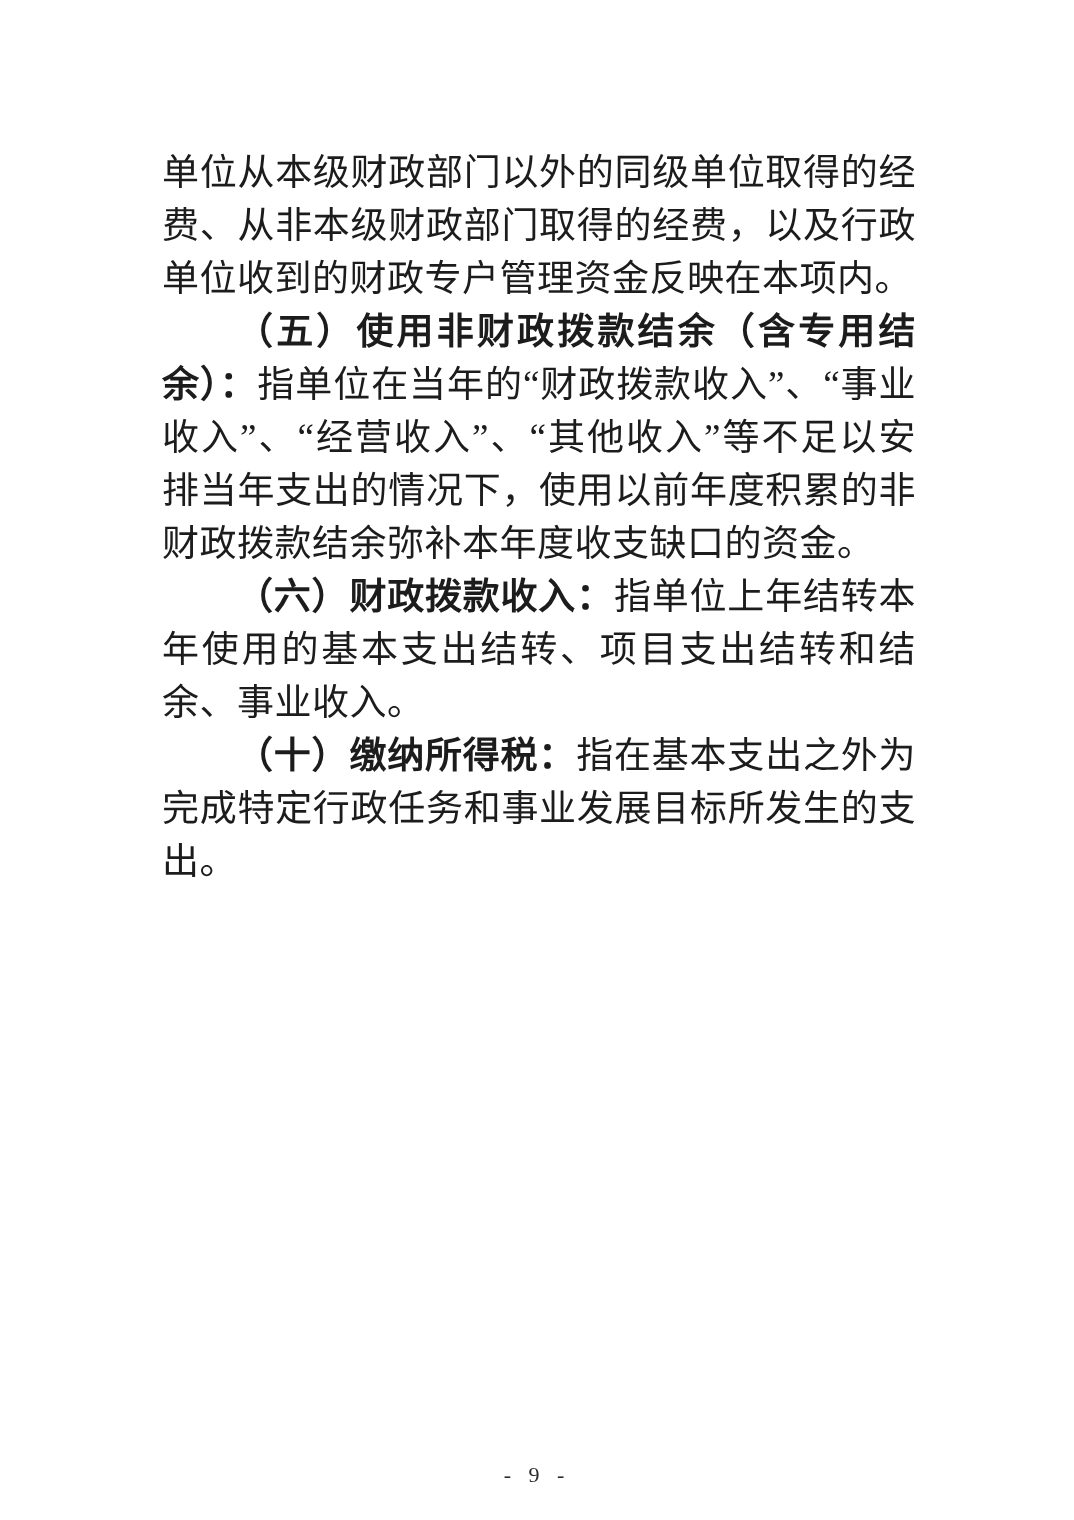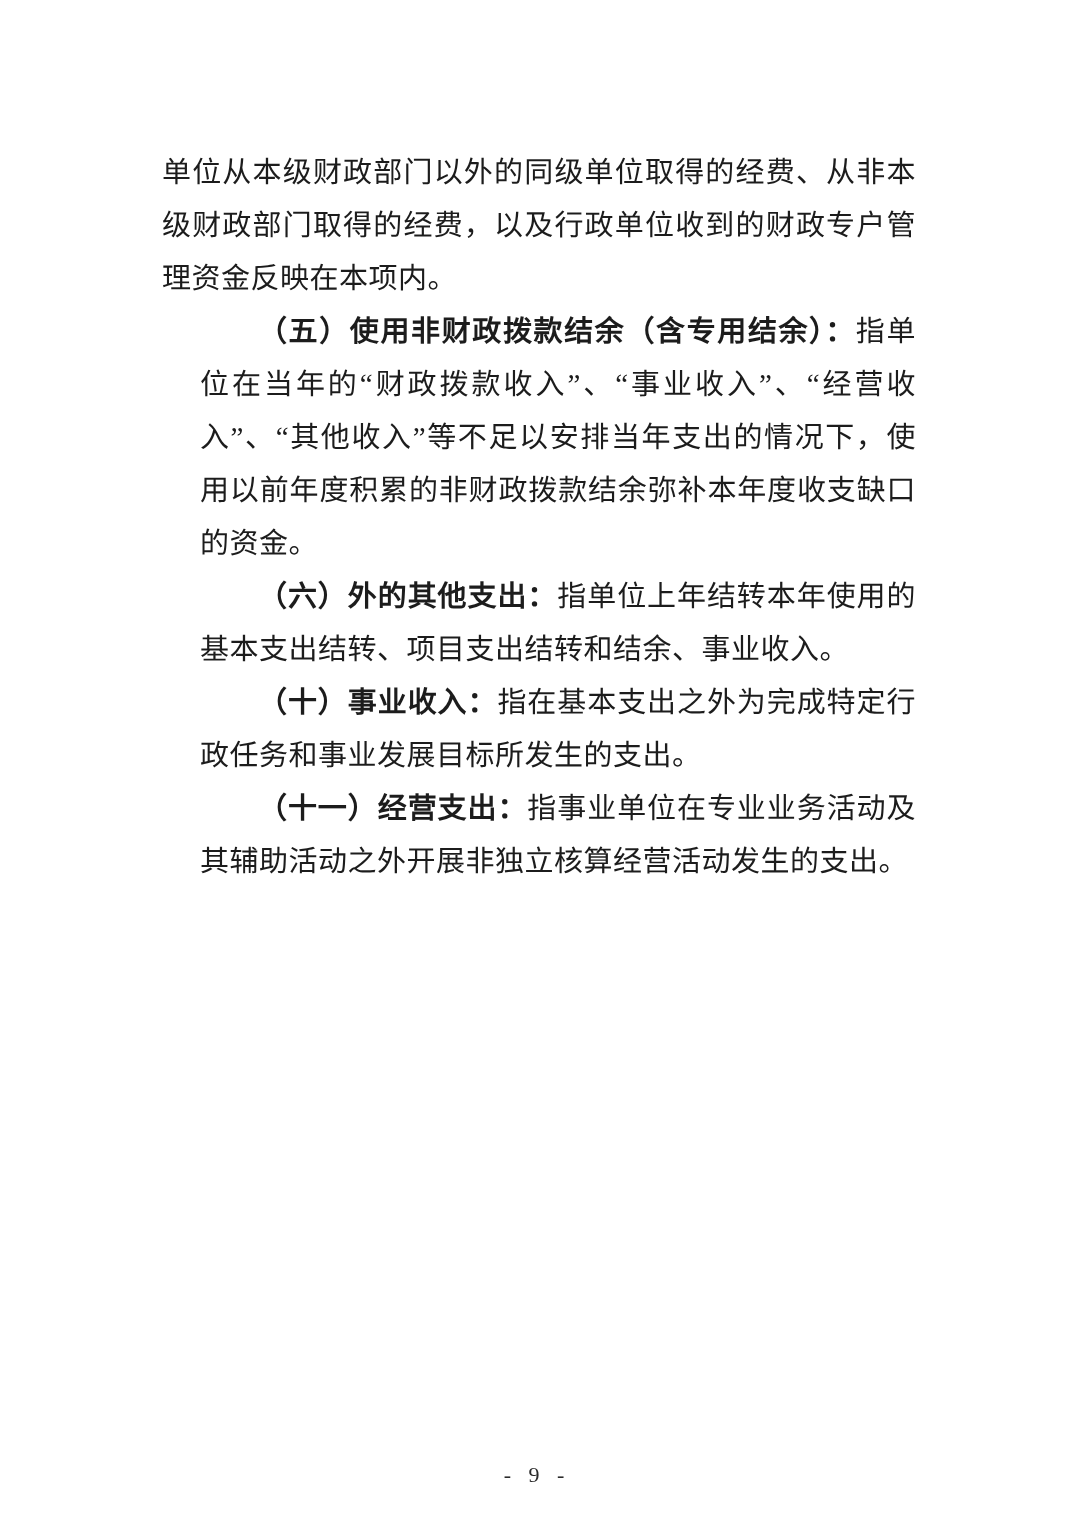--- a/index.html
+++ b/index.html
@@ -21,33 +21,32 @@
     top: 0;
     width: 1074px;
     height: 1520px;
     background: #ffffff;
   }
   .content {
     position: absolute;
     left: 162px;
     top: 146px;
     width: 754px;
-    font-size: 29px;
+    font-size: 37px;
     line-height: 53px;
     text-align: justify;
     text-justify: inter-ideograph;
     letter-spacing: 0.5px;
   }
   .content p {
     margin: 0;
     padding: 0;
   }
   .content p.indented {
     text-indent: 2em;
-    margin-left: 38px;
   }
   .content p.no-indent {
     text-indent: 0;
   }
   .term-lead {
     font-weight: 700;
   }
   .footer {
     position: absolute;
     left: 0;
@@ -63,26 +62,25 @@
 <body>
 
 <div class="page">
 
   <div class="content">
 
     <p class="no-indent"><span class="term-lead"></span><span>单位从本级财政部门以外的同级单位取得的经费、从非本级财政部门取得的经费，以及行政单位收到的财政专户管理资金反映在本项内。</span></p>
 
     <p class="indented"><span class="term-lead">（五）使用非财政拨款结余（含专用结余）：</span><span>指单位在当年的“财政拨款收入”、“事业收入”、“经营收入”、“其他收入”等不足以安排当年支出的情况下，使用以前年度积累的非财政拨款结余弥补本年度收支缺口的资金。</span></p>
 
-    <p class="indented"><span class="term-lead">（六）外的其他支出：</span><span>指单位上年结转本年使用的基本支出结转、项目支出结转和结余、事业收入。</span></p>
+    <p class="indented"><span class="term-lead">（六）财政拨款收入：</span><span>指单位上年结转本年使用的基本支出结转、项目支出结转和结余、事业收入。</span></p>
 
 
 
 
-    <p class="indented"><span class="term-lead">（十）事业收入：</span><span>指在基本支出之外为完成特定行政任务和事业发展目标所发生的支出。</span></p>
+    <p class="indented"><span class="term-lead">（十）缴纳所得税：</span><span>指在基本支出之外为完成特定行政任务和事业发展目标所发生的支出。</span></p>
 
-    <p class="indented"><span class="term-lead">（十一）经营支出：</span><span>指事业单位在专业业务活动及其辅助活动之外开展非独立核算经营活动发生的支出。</span></p>
 
   </div>
 
   <div class="footer">- 9 -</div>
 
 </div>
 
 </body></html>

